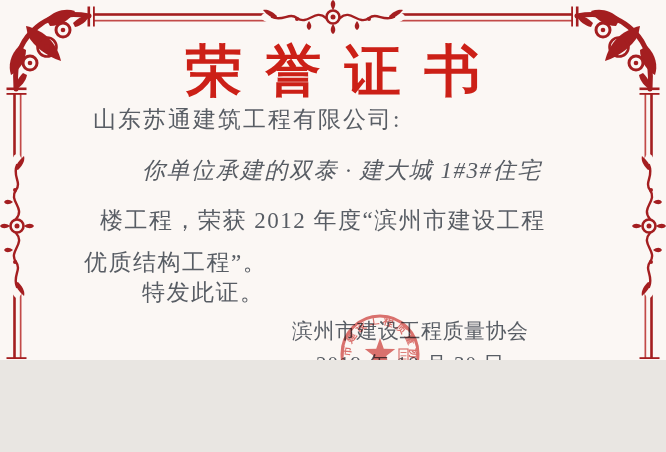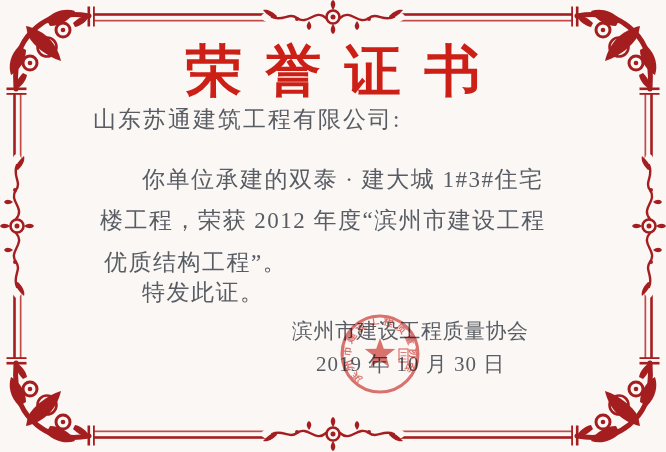--- a/index.html
+++ b/index.html
@@ -1,17 +1,17 @@
 <!DOCTYPE html>
 <html style="--title-red: #CC2017; --border-red: #A41E20; --border-red-light: #C24A48; --seal-red: #D5524E; --text-gray: #585D64; --background: #FBF7F4;"><head>
 <meta charset="utf-8">
 <style>
   html,body { margin:0; padding:0; background:#e9e6e2; }
   .page {
-    position:relative; width:666px; height:452px;
+    position:relative; width:666px; height:360px;
     background: var(--background, #FBF7F4);
     overflow:hidden;
     font-family:"Liberation Serif","DejaVu Serif",serif;
   }
   .border-svg { position:absolute; left:0; top:0; }
   .ink   { fill: var(--border-red,#A41E20); }
   .ink2  { fill: var(--border-red-light,#C24A48); }
   .vine  { fill:none; stroke:var(--border-red,#A41E20); stroke-width:5; stroke-linecap:round; }
   .ring  { fill:none; stroke:var(--border-red,#A41E20); stroke-width:3; }
   .ring2 { fill:none; stroke:var(--border-red,#A41E20); stroke-width:2.6; }
@@ -24,23 +24,23 @@
     color: var(--title-red,#CC2017);
     letter-spacing:0.42em; padding-left:0.42em;
     white-space:nowrap;
   }
   .textline {
     position:absolute; white-space:nowrap;
     color: var(--text-gray,#585D64);
     font-size:23px; letter-spacing:1.5px;
   }
   .recipient { left:93px;  top:104px; font-size:23px; letter-spacing:2px; }
-  .l1        { left:142px; top:164px; }
+  .l1        { left:142px; top:155px;font-style:italic; }
   .l2        { left:100px; top:205px; }
-  .l3        { left:104px; top:247px;text-align:center; }
+  .l3        { left:84px; top:247px;text-align:center; }
   .l4        { left:142px; top:277px; }
   .issuer    { left:292px; top:317px; font-size:21px; letter-spacing:0.5px; }
   .date      { left:316px; top:350px; font-size:21px; letter-spacing:1px; }
 
   .seal {
     position:absolute; left:336px; top:310px;
     opacity:0.8; mix-blend-mode:multiply;
   }
   .seal-ring { fill:none; stroke:var(--seal-red,#D5524E); stroke-width:3; }
   .seal-fill { fill:var(--seal-red,#D5524E); }

